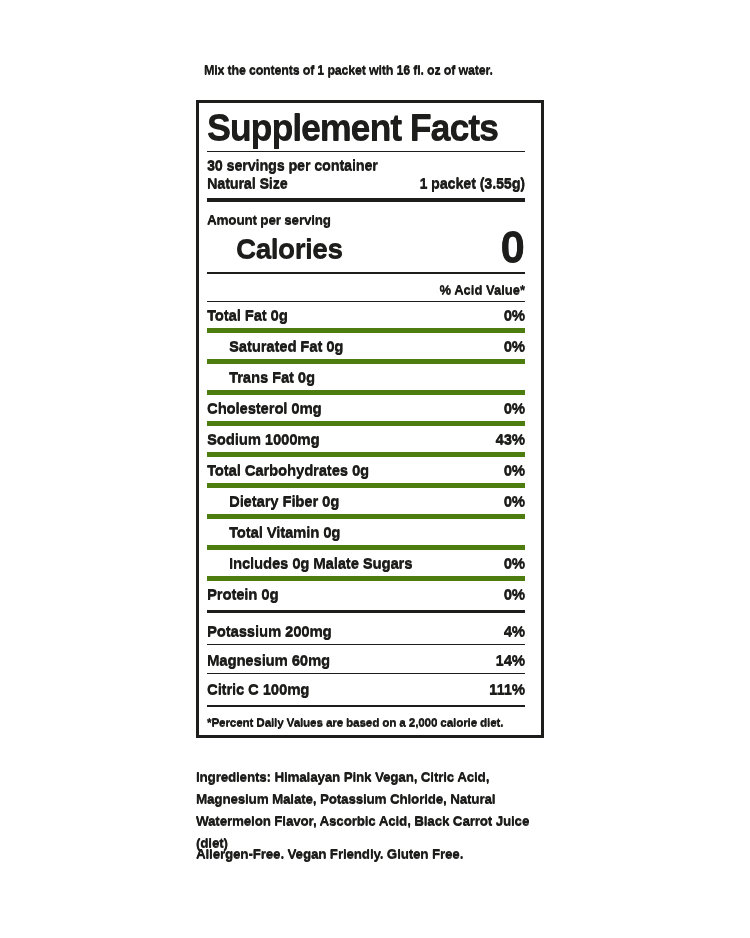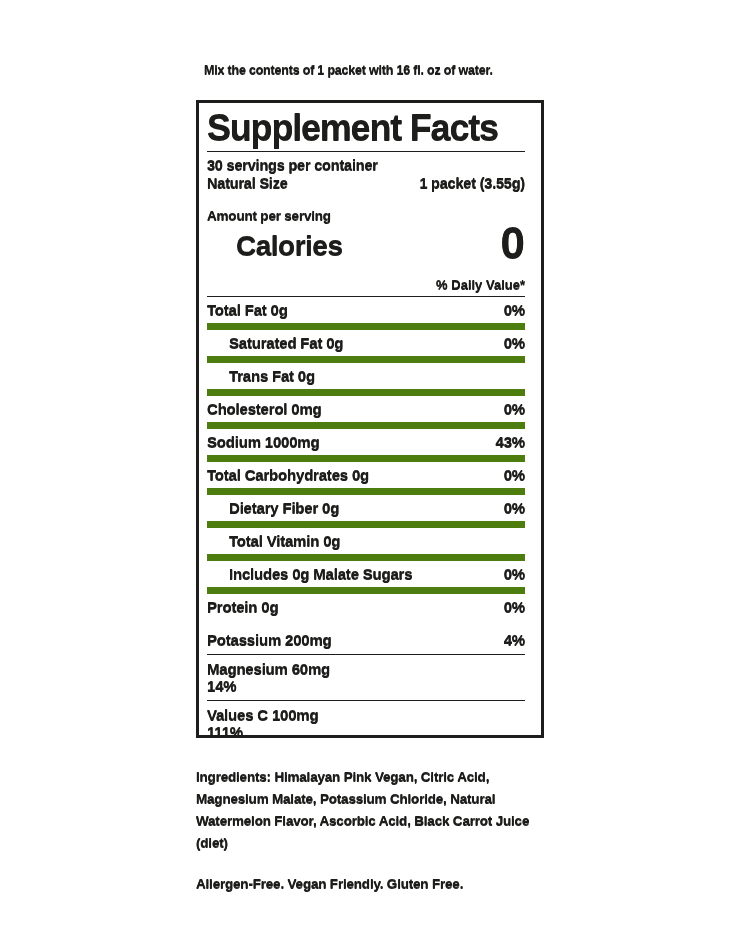--- a/index.html
+++ b/index.html
@@ -33,35 +33,35 @@
   .serving-size { display:flex; justify-content:space-between; font-size:14.5px; font-weight:700; padding:2px 0 4px 0; letter-spacing:-0.2px; }
 
   .amount { font-size:13.5px; font-weight:800; padding-top:7px; letter-spacing:-0.2px; }
   .calories { display:flex; justify-content:space-between; align-items:flex-end; padding:1px 0 4px 0;margin-left:29px; }
   .calories .cal-label { font-size:28px; font-weight:800; letter-spacing:-0.5px; }
   .calories .cal-value { font-size:44px; font-weight:800; line-height:0.85; }
 
   .dv-header { text-align:right; font-size:13px; font-weight:800; padding:5px 0 4px 0; border-bottom:1px solid #1d1d1b; }
 
   .row { display:flex; justify-content:space-between; font-size:15px; font-weight:700; padding:4.5px 0; letter-spacing:-0.2px; }
-  .rows .row + .row { border-top:7px solid #4d7c0f; }
+  .rows .row + .row { border-top:5px solid #4d7c0f; }
   .row.indent { padding-left:22px; }
 
   .minerals .row { padding:5.5px 0; }
-  .minerals .row + .row { border-top:1px solid #1d1d1b;flex-direction:column; }
+  .minerals .row + .row { border-top:1px solid #1d1d1b; }
 
   .footnote { font-size:11.8px; font-weight:700; padding-top:5px; letter-spacing:-0.2px; }
 
   .ingredients {
     position:absolute; left:196px; top:766px; width:345px;
     font-size:13.5px; font-weight:700; line-height:22px; letter-spacing:-0.2px;
   }
   .claims {
     position:absolute; left:196px; top:846px; width:345px;
-    font-size:13.5px; font-weight:700; letter-spacing:-0.2px;margin-top:30px;
+    font-size:13.5px; font-weight:700; letter-spacing:-0.2px;
   }
 </style>
 </head>
 <body>
 
 <div class="instruction dbl">Mix the contents of 1 packet with 16 fl. oz of water.</div>
 
 <div class="panel">
   <div class="panel-title dbl">Supplement Facts</div>
   <div class="hairline"></div>
@@ -75,21 +75,21 @@
   <div class="bar-thick"></div>
 
   <div class="amount dbl">Amount per serving</div>
   <div class="calories">
     <span class="cal-label dbl">Calories</span>
     <span class="cal-value dbl">0</span>
   </div>
 
   <div class="bar-med"></div>
 
-  <div class="dv-header dbl">% Daily Value*</div>
+  <div class="dv-header dbl">% Acid Value*</div>
 
   <div class="rows">
     <div class="row">
       <span class="dbl">Total Fat 0g</span>
       <span class="dbl">0%</span>
     </div>
     <div class="row indent">
       <span class="dbl">Saturated Fat 0g</span>
       <span class="dbl">0%</span>
     </div>
@@ -132,27 +132,28 @@
   <div class="minerals">
     <div class="row">
       <span class="dbl">Potassium 200mg</span>
       <span class="dbl">4%</span>
     </div>
     <div class="row">
       <span class="dbl">Magnesium 60mg</span>
       <span class="dbl">14%</span>
     </div>
     <div class="row">
-      <span class="dbl">Values C 100mg</span>
+      <span class="dbl">Citric C 100mg</span>
       <span class="dbl">111%</span>
     </div>
   </div>
 
   <div class="bar-med"></div>
 
+  <div class="footnote dbl">*Percent Daily Values are based on a 2,000 calorie diet.</div>
 </div>
 
 <div class="ingredients">
   <div class="dbl">Ingredients: Himalayan Pink Vegan, Citric Acid,</div>
   <div class="dbl">Magnesium Malate, Potassium Chloride, Natural</div>
   <div class="dbl">Watermelon Flavor, Ascorbic Acid, Black Carrot Juice</div>
   <div class="dbl">(diet)</div>
 </div>
 
 <div class="claims dbl">Allergen-Free. Vegan Friendly. Gluten Free.</div>

